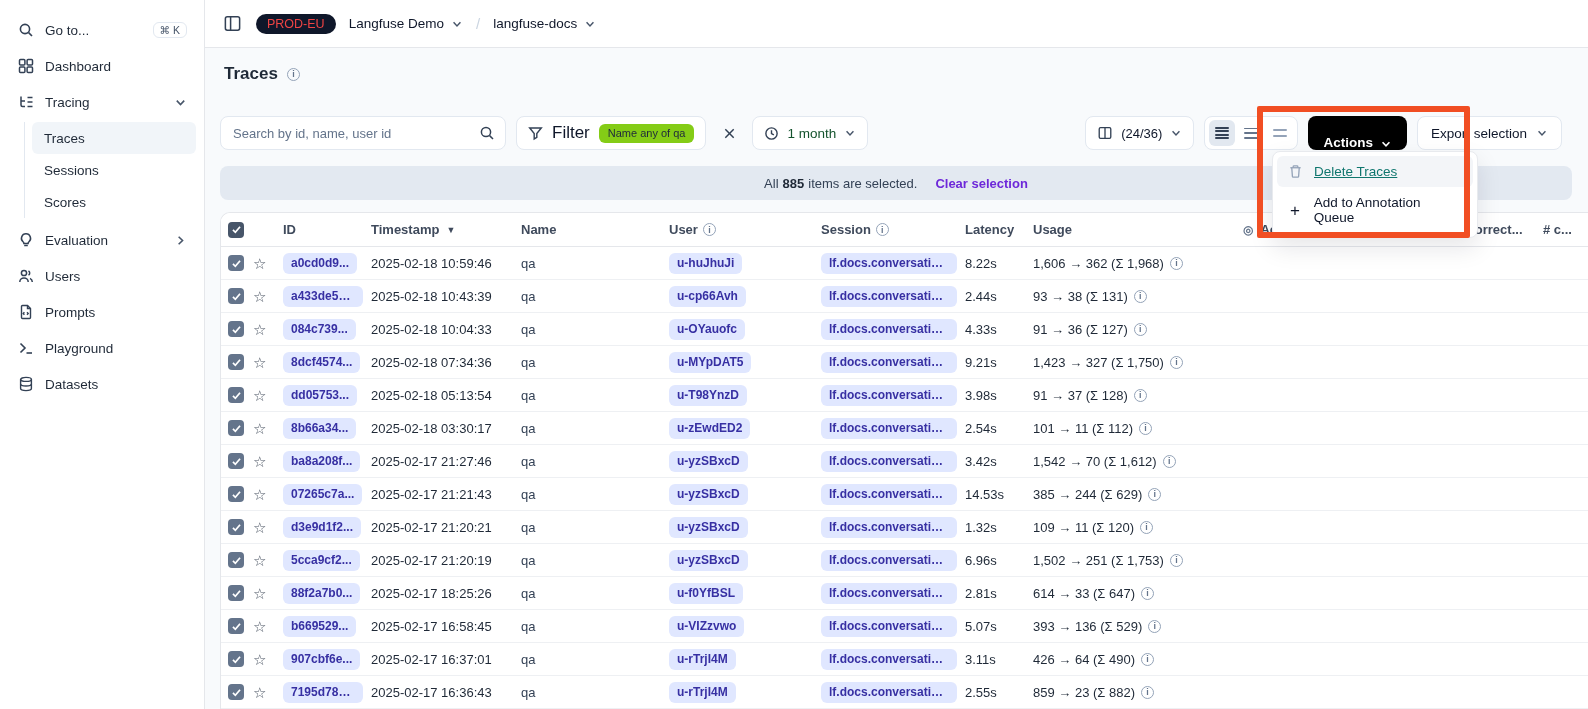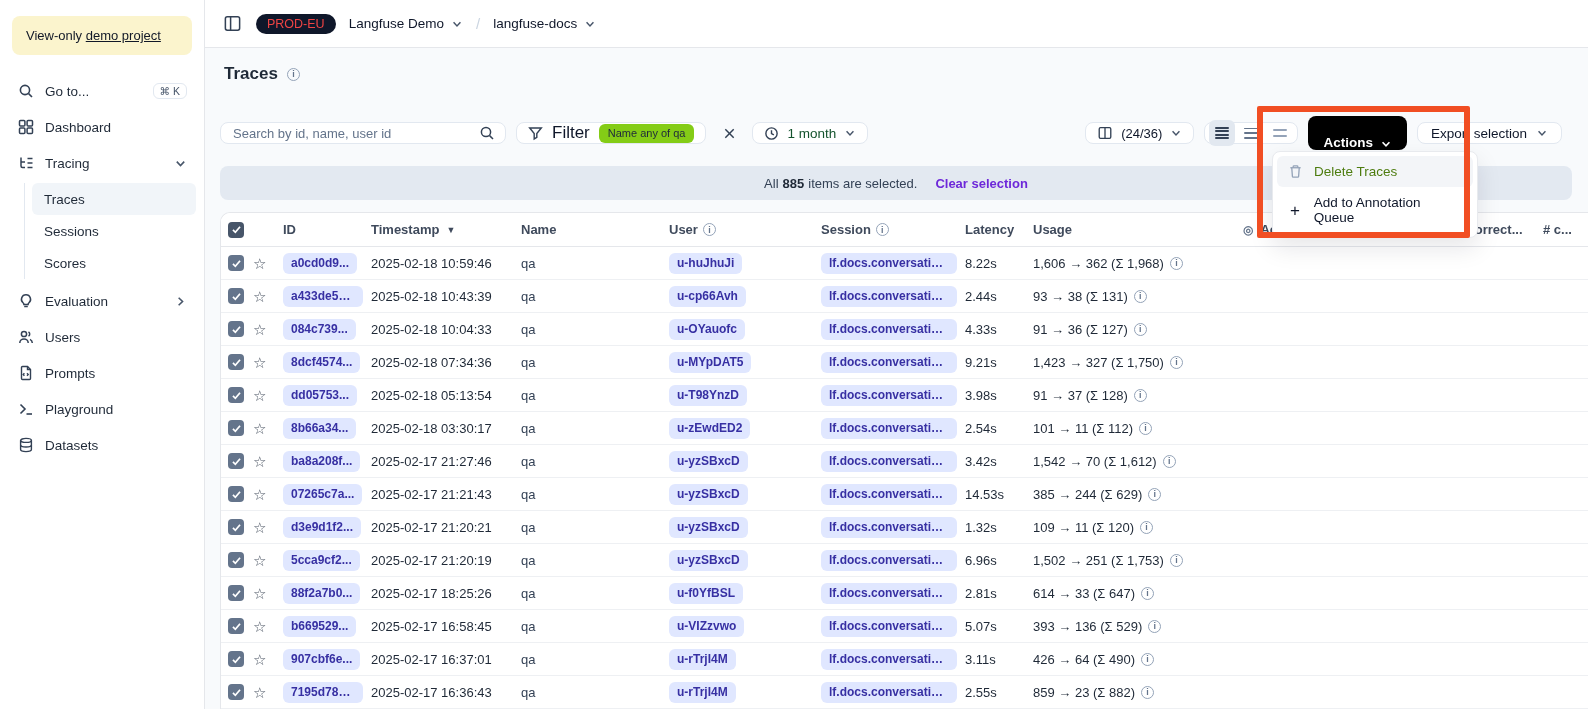--- a/index.html
+++ b/index.html
@@ -32,21 +32,21 @@
   .crumb .chev { color:#475569; display:flex; }
   .crumb-sep { color:#cbd5e1; font-size:15px; }
 
   .page-head { height:52px; display:flex; align-items:center; gap:9px; padding:0 19px; }
   .page-title { font-size:17px; font-weight:700; color:#1f2937; }
 
   .info-i { display:inline-flex; align-items:center; justify-content:center; width:13px; height:13px; border:1.2px solid #94a3b8; border-radius:50%; color:#64748b; font-size:9px; font-weight:600; flex:none; }
 
   
   .controls-row { display:flex; align-items:center; gap:10px; padding:16px 26px 0 15px; }
-  .ctl { height:22px; background:#fff; border:1px solid #e2e8f0; border-radius:8px; display:flex; align-items:center; }
+  .ctl { height:34px; background:#fff; border:1px solid #e2e8f0; border-radius:8px; display:flex; align-items:center; }
   .search-box { width:286px; padding:0 10px 0 12px; }
   .search-box input { flex:1; border:none; outline:none; font-size:13px; color:#1f2937; background:transparent; font-family:inherit; min-width:0; }
   .search-box input::placeholder { color:#64748b; }
   .icon-g { color:#334155; display:flex; align-items:center; }
   .filter-group { padding:0 11px; gap:9px; cursor:pointer; }
   .filter-label { font-size:17px; color:#0f172a; }
   .chip { background:#84cc16; border-radius:6px; padding:3.5px 9px; font-size:11px; color:#1e293b; white-space:nowrap; }
   .x-btn { width:26px; height:26px; display:flex; align-items:center; justify-content:center; color:#334155; cursor:pointer; }
   .time-select { padding:0 11px; gap:8px; cursor:pointer; font-size:13.5px; color:#14532d; }
   .chev { display:flex; color:#475569; }
@@ -81,40 +81,37 @@
   .ts { color:#1f2937; }
   .name-c { color:#334155; }
   .lat { color:#1f2937; }
   .usage-c { color:#1f2937; gap:6px; }
   .sort-ic { font-size:9px; color:#3f4a5c; margin-left:2px; }
   .target-ic { font-size:12px; color:#64748b; margin-right:2px; }
 
   
   .dropdown { position:absolute; left:1067px; top:151px; width:206px; background:#fff; border:1px solid #e8eaee; border-radius:8px; box-shadow:0 10px 24px rgba(15,23,42,.10); padding:4px; z-index:6; }
   .dd-item { display:flex; align-items:center; gap:11px; padding:8px 10px; border-radius:6px; font-size:13.5px; cursor:pointer; }
-  .dd-item.disabled { background:#f3f5f8; color:#4d7c0f; cursor:default; }
+  .dd-item.disabled { background:#f3f5f8; color:#0f766e; cursor:default;text-decoration:underline; }
   .dd-item.disabled .dd-ic { color:#94a3b8; }
   .dd-item .dd-ic { display:flex; color:#0f172a; width:16px; justify-content:center; }
   .dd-item.normal { color:#0f172a; }
   .plus-ic { font-size:17px; font-weight:400; line-height:1; }
 
   .red-box { position:absolute; left:1052px; top:106px; width:213px; height:132px; border:6px solid #f14e23; border-radius:2px; z-index:10; pointer-events:none; }
 
   svg { display:block; }
 </style>
 </head>
 <body>
 
 <div class="app">
 
   <aside class="sidebar">
 
-    <div class="view-banner">
-      <span>View-only </span><a>demo project</a>
-    </div>
 
     <nav class="nav">
       <div class="nav-item">
         <span class="nicon">
           <svg width="16" height="16" viewBox="0 0 16 16" fill="none" stroke="currentColor" stroke-width="1.6">
               <circle cx="7" cy="7" r="4.6"></circle>
               <line x1="10.6" y1="10.6" x2="14" y2="14"></line>
             </svg>
         </span>
         <span>Go to...</span>

